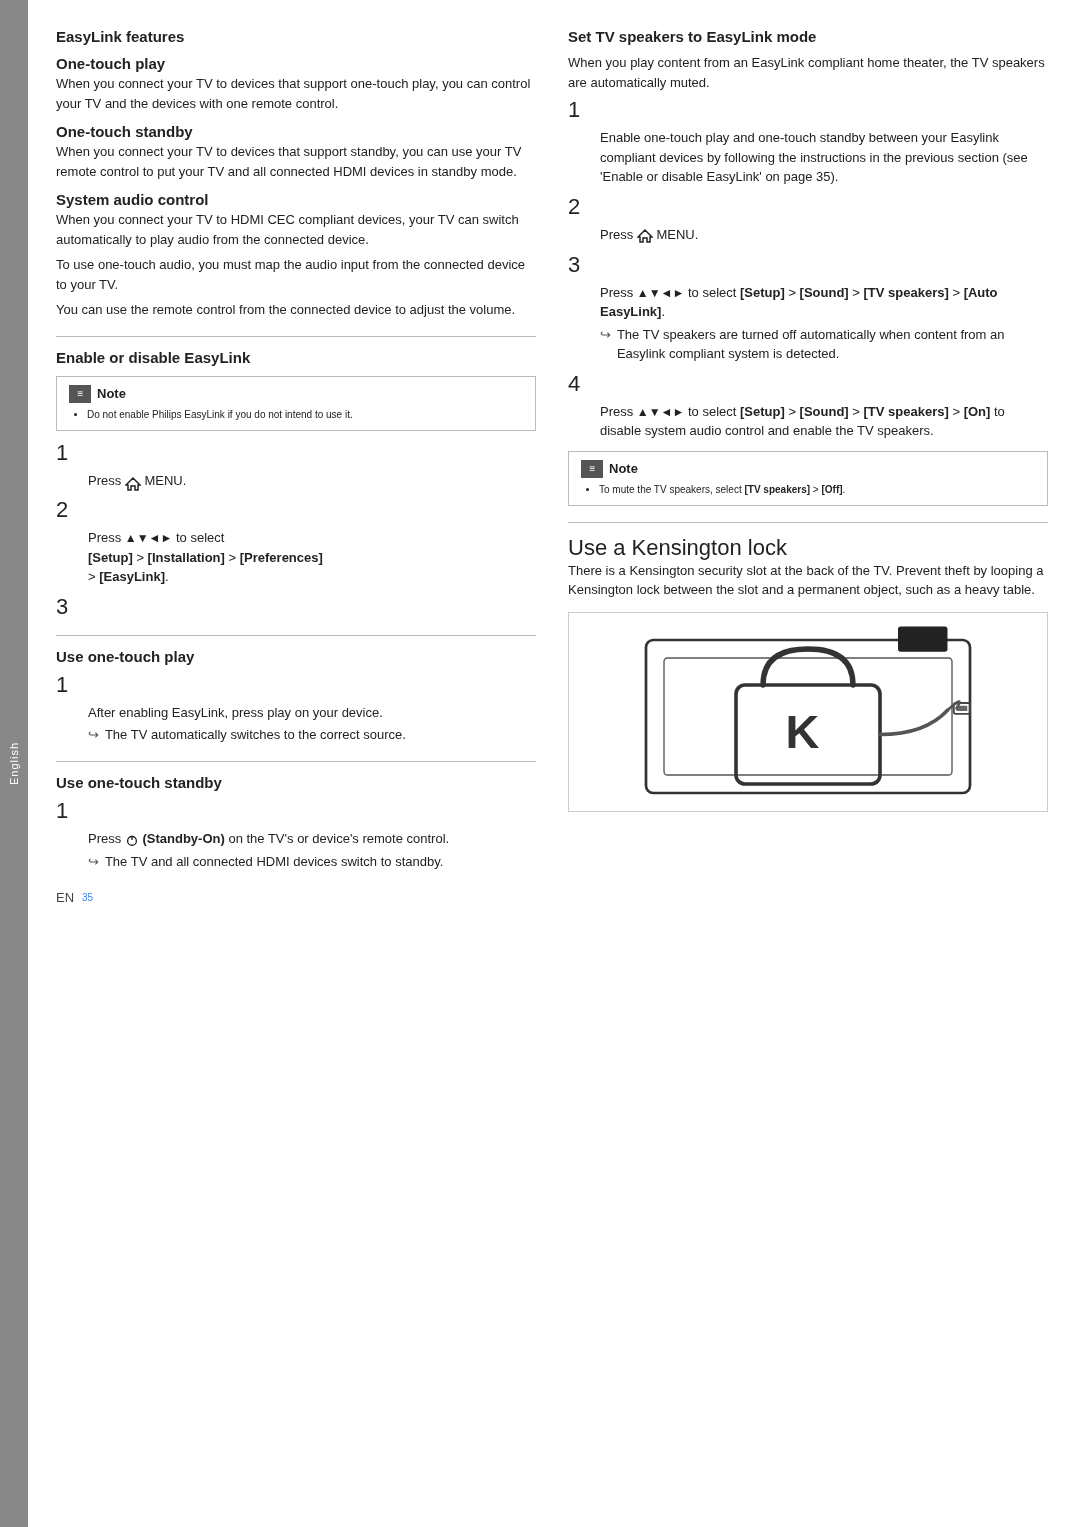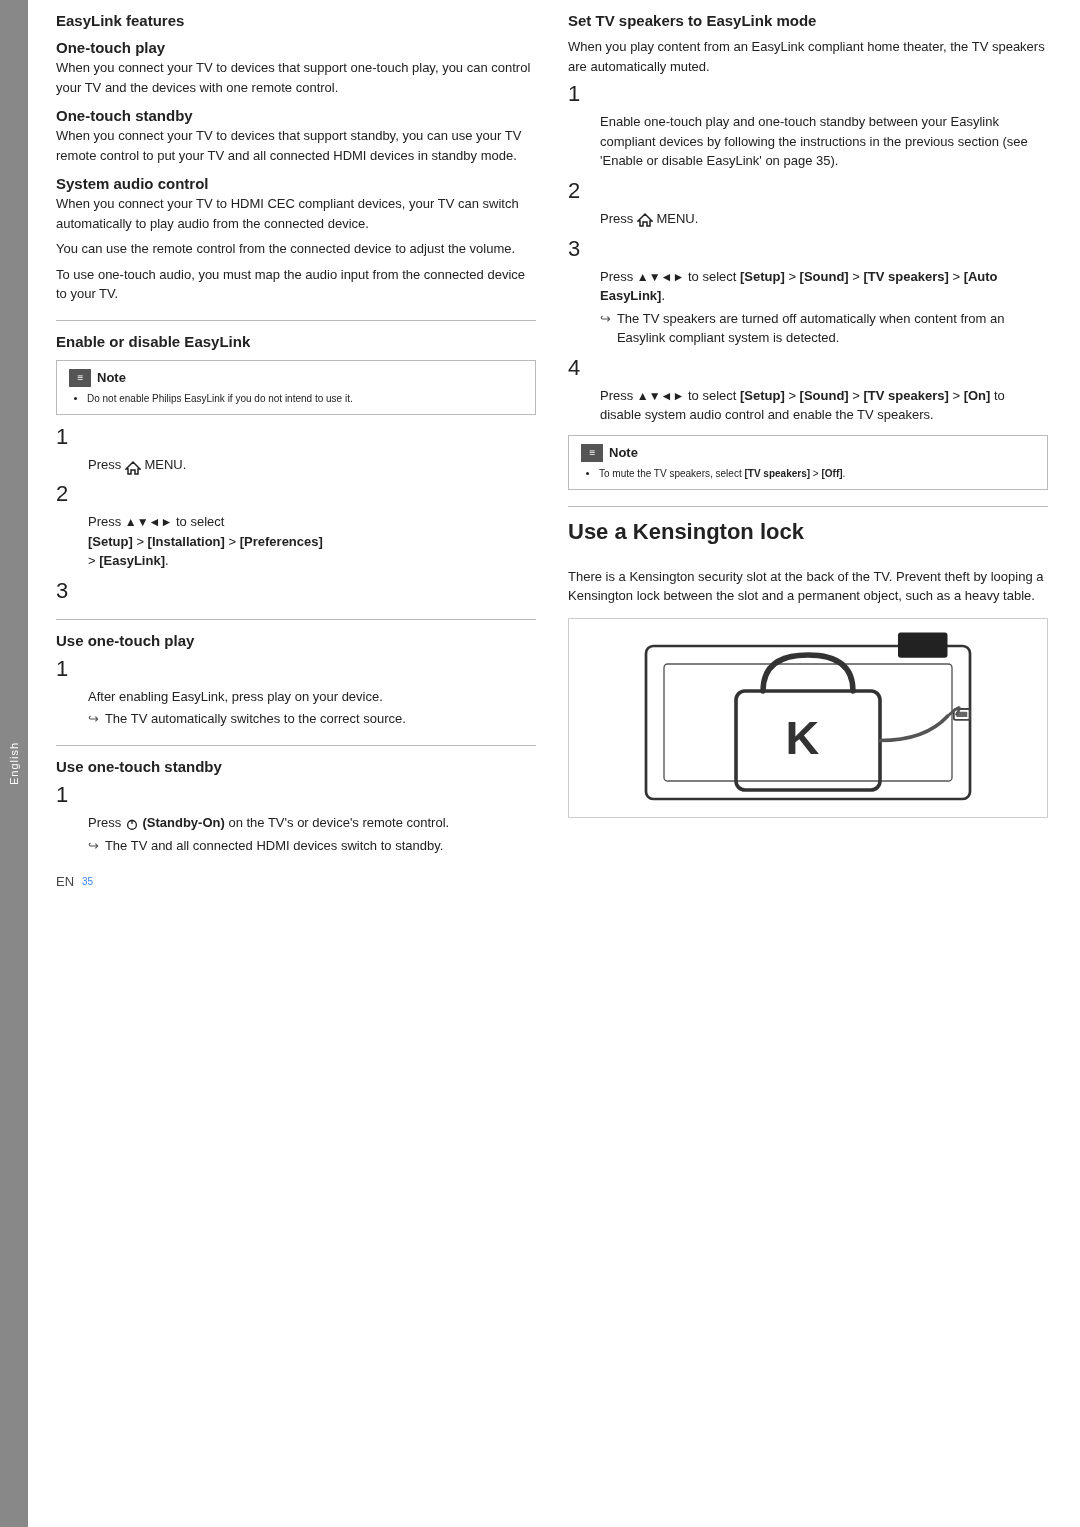--- a/index.html
+++ b/index.html
@@ -26,21 +26,21 @@
       display: flex;
       align-items: center;
       justify-content: center;
       font-size: 11px;
       color: #fff;
       letter-spacing: 1px;
       flex-shrink: 0;
     }
     .main-content {
       flex: 1;
-      padding: 12px 32px 28px 28px;
+      padding: 28px 32px 28px 28px;
       display: grid;
       grid-template-columns: 1fr 1fr;
       column-gap: 32px;
       row-gap: 0;
       align-content: start;
     }
     .left-col {
       grid-column: 1;
     }
     .right-col {
@@ -175,22 +175,22 @@
 
     <div class="left-col">
 
       <h2>EasyLink features</h2>
       <h3>One-touch play</h3>
       <p>When you connect your TV to devices that support one-touch play, you can control your TV and the devices with one remote control.</p>
       <h3>One-touch standby</h3>
       <p>When you connect your TV to devices that support standby, you can use your TV remote control to put your TV and all connected HDMI devices in standby mode.</p>
       <h3>System audio control</h3>
       <p>When you connect your TV to HDMI CEC compliant devices, your TV can switch automatically to play audio from the connected device.</p>
+      <p>To use one-touch audio, you must map the audio input from the connected device to your TV.</p>
       <p>You can use the remote control from the connected device to adjust the volume.</p>
-      <p>To use one-touch audio, you must map the audio input from the connected device to your TV.</p>
 
       <hr class="section-divider">
 
       <h2>Enable or disable EasyLink</h2>
 
       <div class="note-box">
         <div class="note-header">
           <span class="note-icon">≡</span>
           <span>Note</span>
         </div>
@@ -309,21 +309,21 @@
         </div>
         <ul>
           <li>
             To mute the TV speakers, select <span class="bold">[TV speakers]</span> &gt; <span class="bold">[Off]</span>.
           </li>
         </ul>
       </div>
 
       <hr class="section-divider">
 
-      <h2 style="font-size:22px; font-weight:700; margin-bottom:22px;">Use a Kensington lock</h2>
+      <h2 style="font-size:22px; font-weight:400; margin-bottom:0;">Use a Kensington lock</h2>
       <p>There is a Kensington security slot at the back of the TV. Prevent theft by looping a Kensington lock between the slot and a permanent object, such as a heavy table.</p>
 
       <div class="kensington-image">
         <svg viewBox="0 0 400 220" xmlns="http://www.w3.org/2000/svg">
 
           <rect x="20" y="30" width="360" height="170" rx="8" ry="8" fill="none" stroke="#333" stroke-width="3"></rect>
 
           <rect x="40" y="50" width="320" height="130" rx="4" ry="4" fill="none" stroke="#555" stroke-width="1.5"></rect>
 
           <rect x="300" y="15" width="55" height="28" rx="3" fill="#222"></rect>

